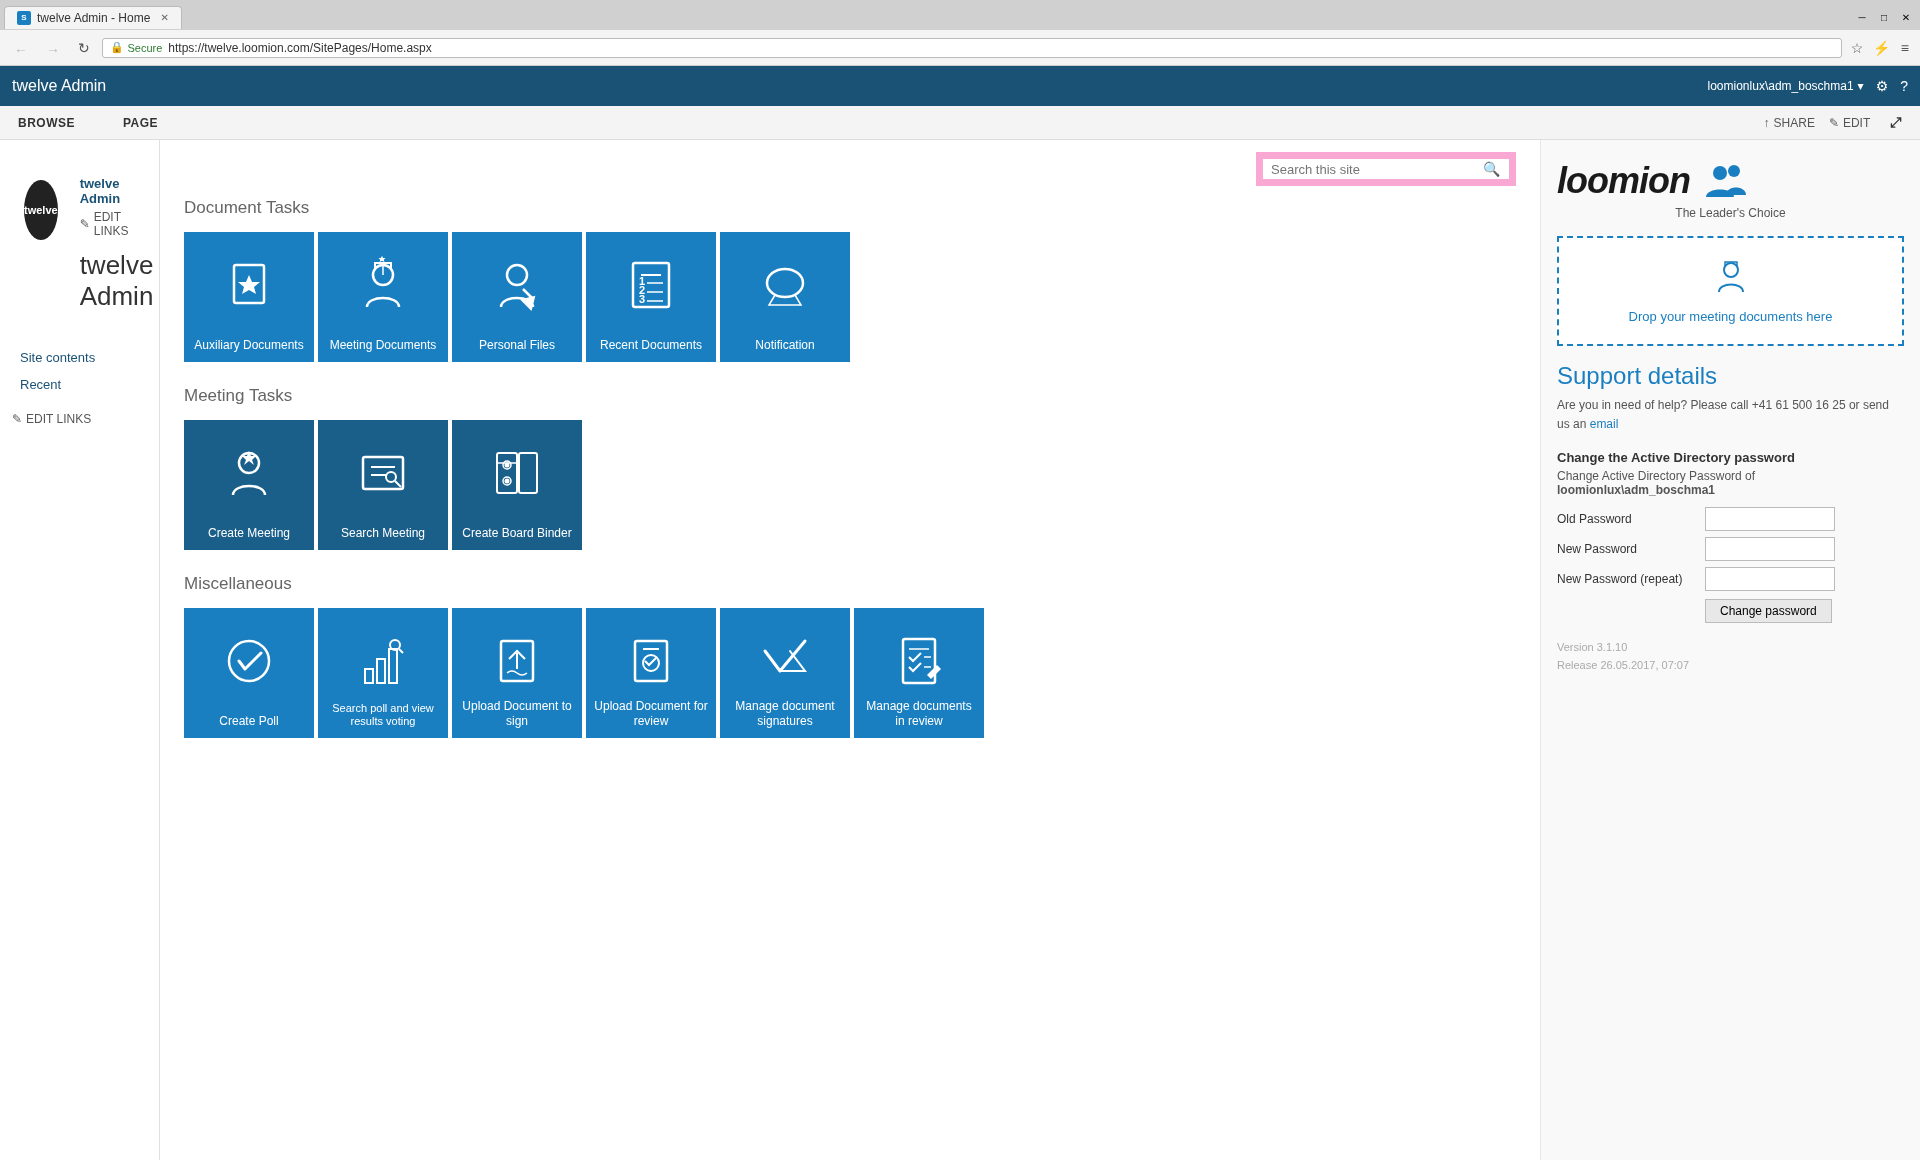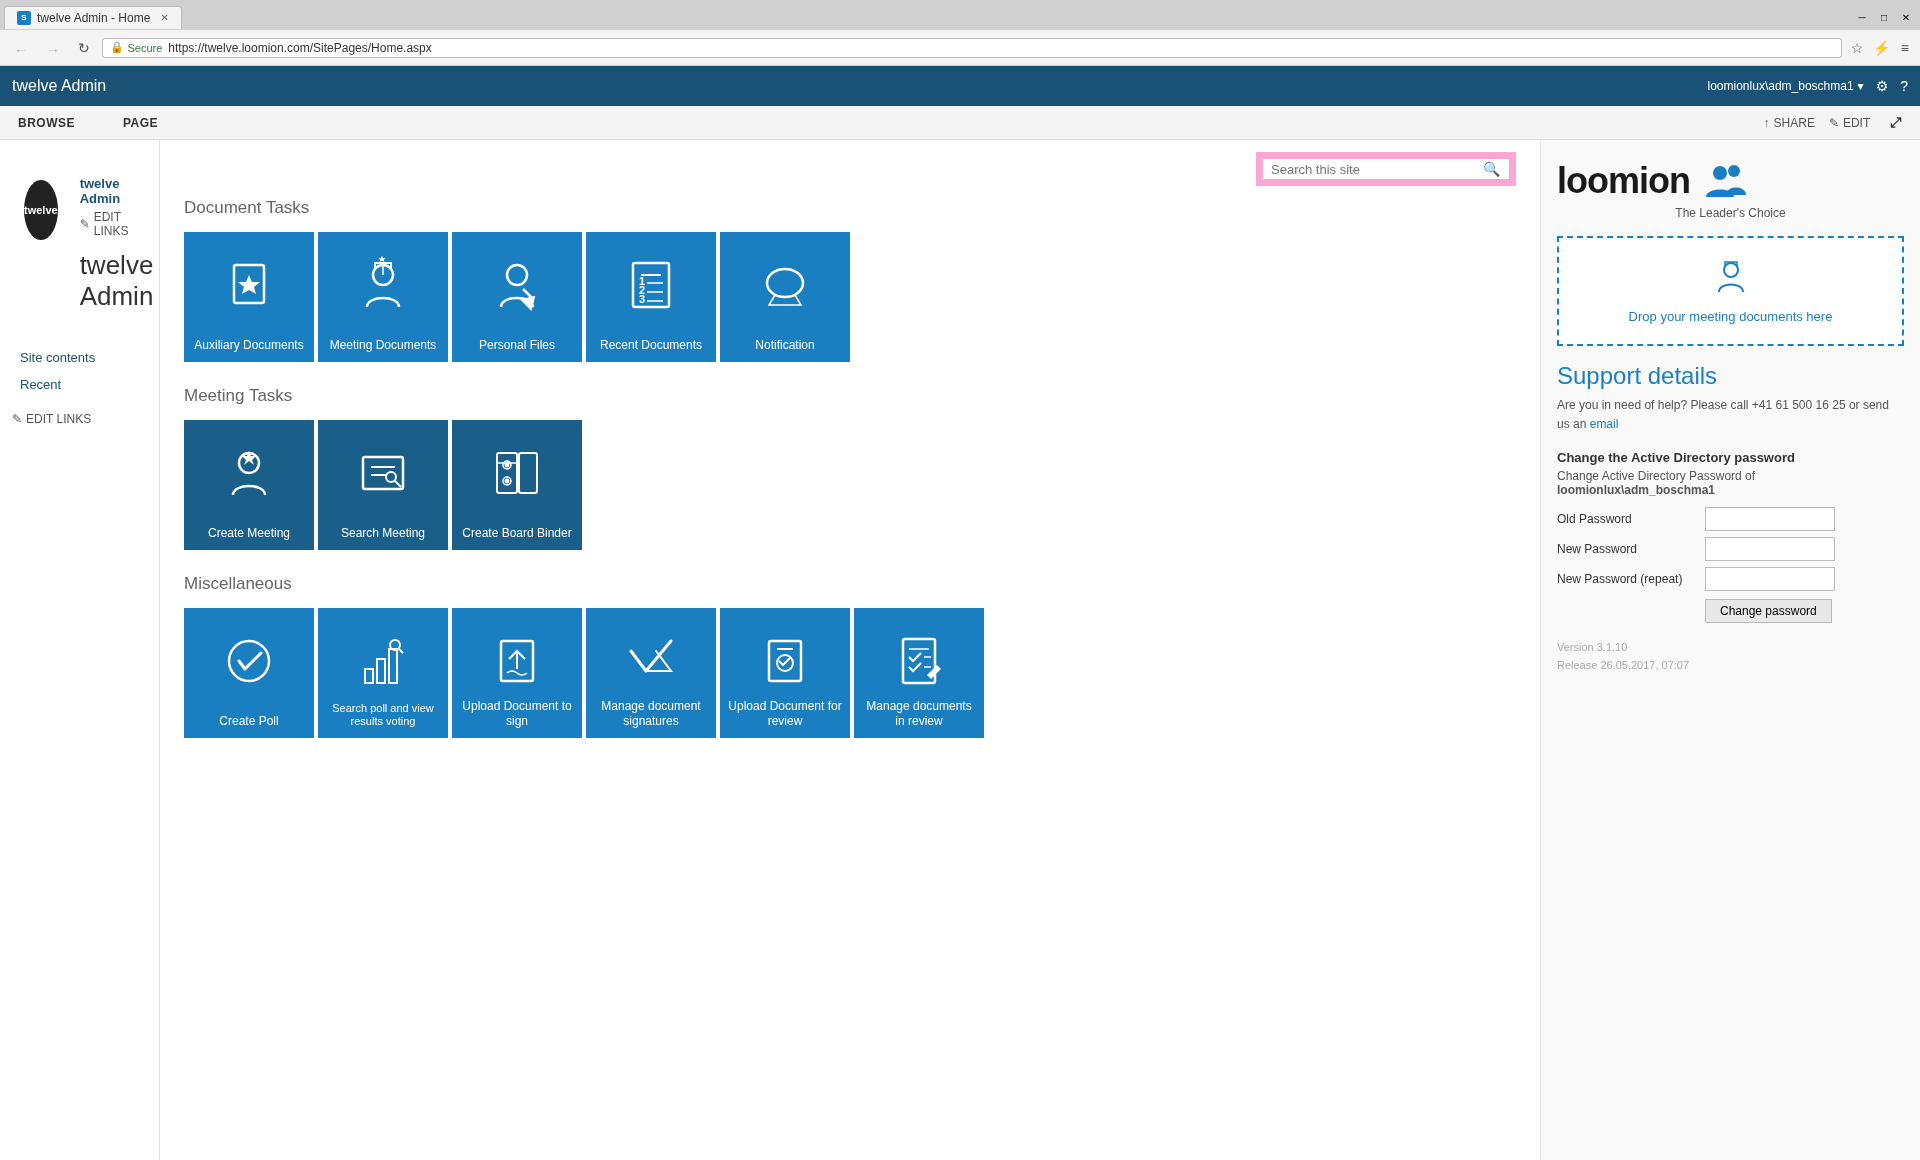--- a/index.html
+++ b/index.html
@@ -56,21 +56,21 @@
     
     .content-area { flex: 1; padding: 20px 24px; background: white; }
     .section-title { font-size: 17px; font-weight: 400; color: #666; margin-bottom: 14px; }
     .tile-grid { display: flex; flex-wrap: wrap; gap: 4px; margin-bottom: 24px; }
     .tile { width: 130px; height: 130px; background: #1a7fc1; display: flex; flex-direction: column; align-items: center; justify-content: flex-end; padding-bottom: 10px; cursor: pointer; position: relative; transition: background 0.15s; }
     .tile-icon { width: 70px; height: 70px; display: flex; align-items: center; justify-content: center; position: absolute; top: 18px; }
     .tile-label { font-size: 12px; color: white; text-align: center; line-height: 1.2; padding: 0 6px; font-weight: 400; }
 
     
     .right-panel { width: 380px; background: #f9f9f9; border-left: 1px solid #e8e8e8; padding: 20px 16px; }
-    .loomion-logo { display: flex; align-items: center; gap: 8px; margin-bottom: 4px; }
+    .loomion-logo { display: flex; align-items: center; gap: 8px; margin-bottom: 4px; font-style: italic; }
     .loomion-text { font-size: 36px; font-weight: 700; color: #1a1a1a; letter-spacing: -1px; }
     .loomion-tagline { font-size: 12px; color: #555; text-align: center; margin-bottom: 16px; }
     .drop-zone { border: 2px dashed #1a7fc1; background: white; padding: 20px; display: flex; flex-direction: column; align-items: center; justify-content: center; margin-bottom: 10px; min-height: 90px; cursor: pointer; }
     .drop-zone-icon { color: #1a7fc1; margin-bottom: 8px; font-size: 28px; }
     .drop-zone-text { color: #1a7fc1; font-size: 13px; }
     .support-section { margin-top: 16px; }
     .support-title { font-size: 24px; color: #1a7fc1; font-weight: 300; margin-bottom: 6px; }
     .support-text { font-size: 12px; color: #555; line-height: 1.6; }
     .support-link { color: #1a7fc1; text-decoration: none; }
     .password-section { margin-top: 16px; }
@@ -342,37 +342,37 @@
               <polyline points="22,28 30,20 38,28" stroke="white" stroke-width="2" fill="none"></polyline>
               <path d="M20,42 Q25,38 30,42 Q35,46 40,42" stroke="white" stroke-width="1.5" fill="none"></path>
             </svg>
           </div>
           <span class="tile-label">Upload Document to sign</span>
         </div>
 
         <div class="tile">
           <div class="tile-icon">
             <svg class="tile-svg" viewBox="0 0 60 60">
-              <polyline points="10,20 25,40 50,10" stroke="white" stroke-width="3" fill="none" stroke-linecap="round" stroke-linejoin="round"></polyline>
-              <polyline points="35,20 50,40 25,40" stroke="white" stroke-width="2" fill="none" stroke-linecap="round"></polyline>
-            </svg>
-          </div>
-          <span class="tile-label">Manage document signatures</span>
-        </div>
-
-        <div class="tile">
-          <div class="tile-icon">
-            <svg class="tile-svg" viewBox="0 0 60 60">
               <rect x="14" y="10" width="32" height="40" rx="2" stroke="white" stroke-width="2.5" fill="none"></rect>
               <circle cx="30" cy="32" r="8" stroke="white" stroke-width="2" fill="none"></circle>
               <polyline points="24,30 28,34 36,26" stroke="white" stroke-width="2" fill="none"></polyline>
               <line x1="22" y1="18" x2="38" y2="18" stroke="white" stroke-width="2"></line>
             </svg>
           </div>
           <span class="tile-label">Upload Document for review</span>
+        </div>
+
+        <div class="tile">
+          <div class="tile-icon">
+            <svg class="tile-svg" viewBox="0 0 60 60">
+              <polyline points="10,20 25,40 50,10" stroke="white" stroke-width="3" fill="none" stroke-linecap="round" stroke-linejoin="round"></polyline>
+              <polyline points="35,20 50,40 25,40" stroke="white" stroke-width="2" fill="none" stroke-linecap="round"></polyline>
+            </svg>
+          </div>
+          <span class="tile-label">Manage document signatures</span>
         </div>
 
         <div class="tile">
           <div class="tile-icon">
             <svg class="tile-svg" viewBox="0 0 60 60">
               <rect x="14" y="8" width="32" height="44" rx="2" stroke="white" stroke-width="2.5" fill="none"></rect>
               <line x1="20" y1="18" x2="40" y2="18" stroke="white" stroke-width="1.5"></line>
               <polyline points="20,26 24,30 32,22" stroke="white" stroke-width="2" fill="none"></polyline>
               <line x1="35" y1="26" x2="42" y2="26" stroke="white" stroke-width="1.5"></line>
               <polyline points="20,36 24,40 32,32" stroke="white" stroke-width="2" fill="none"></polyline>

